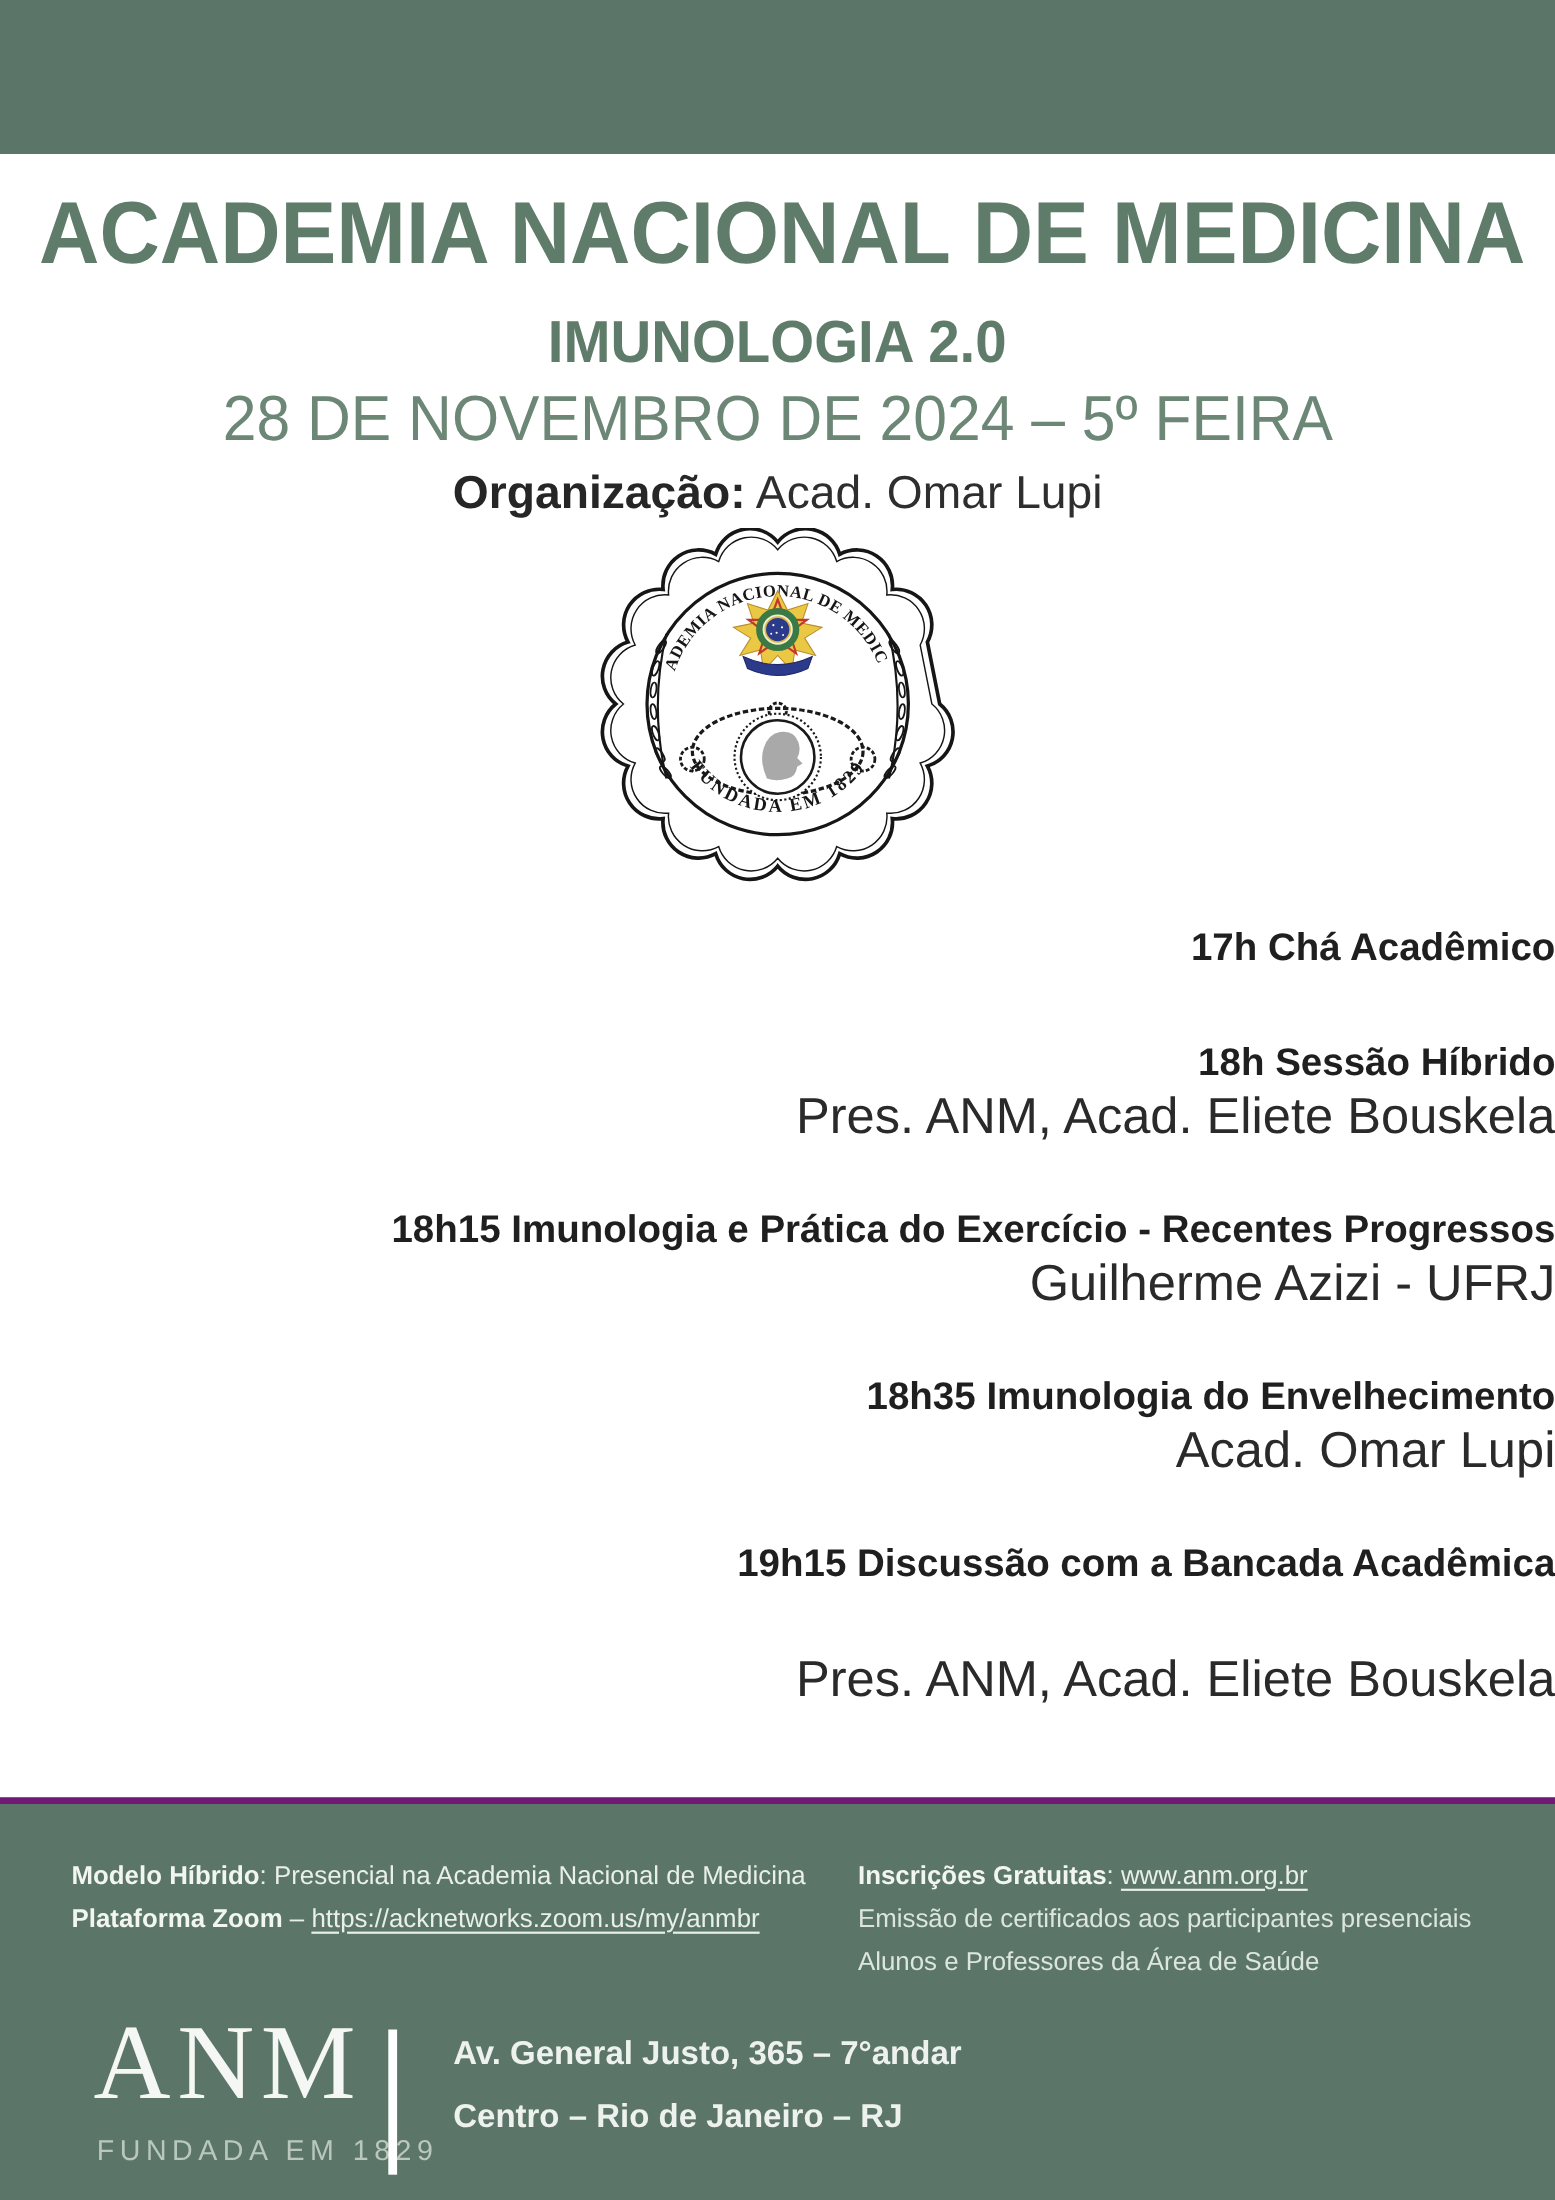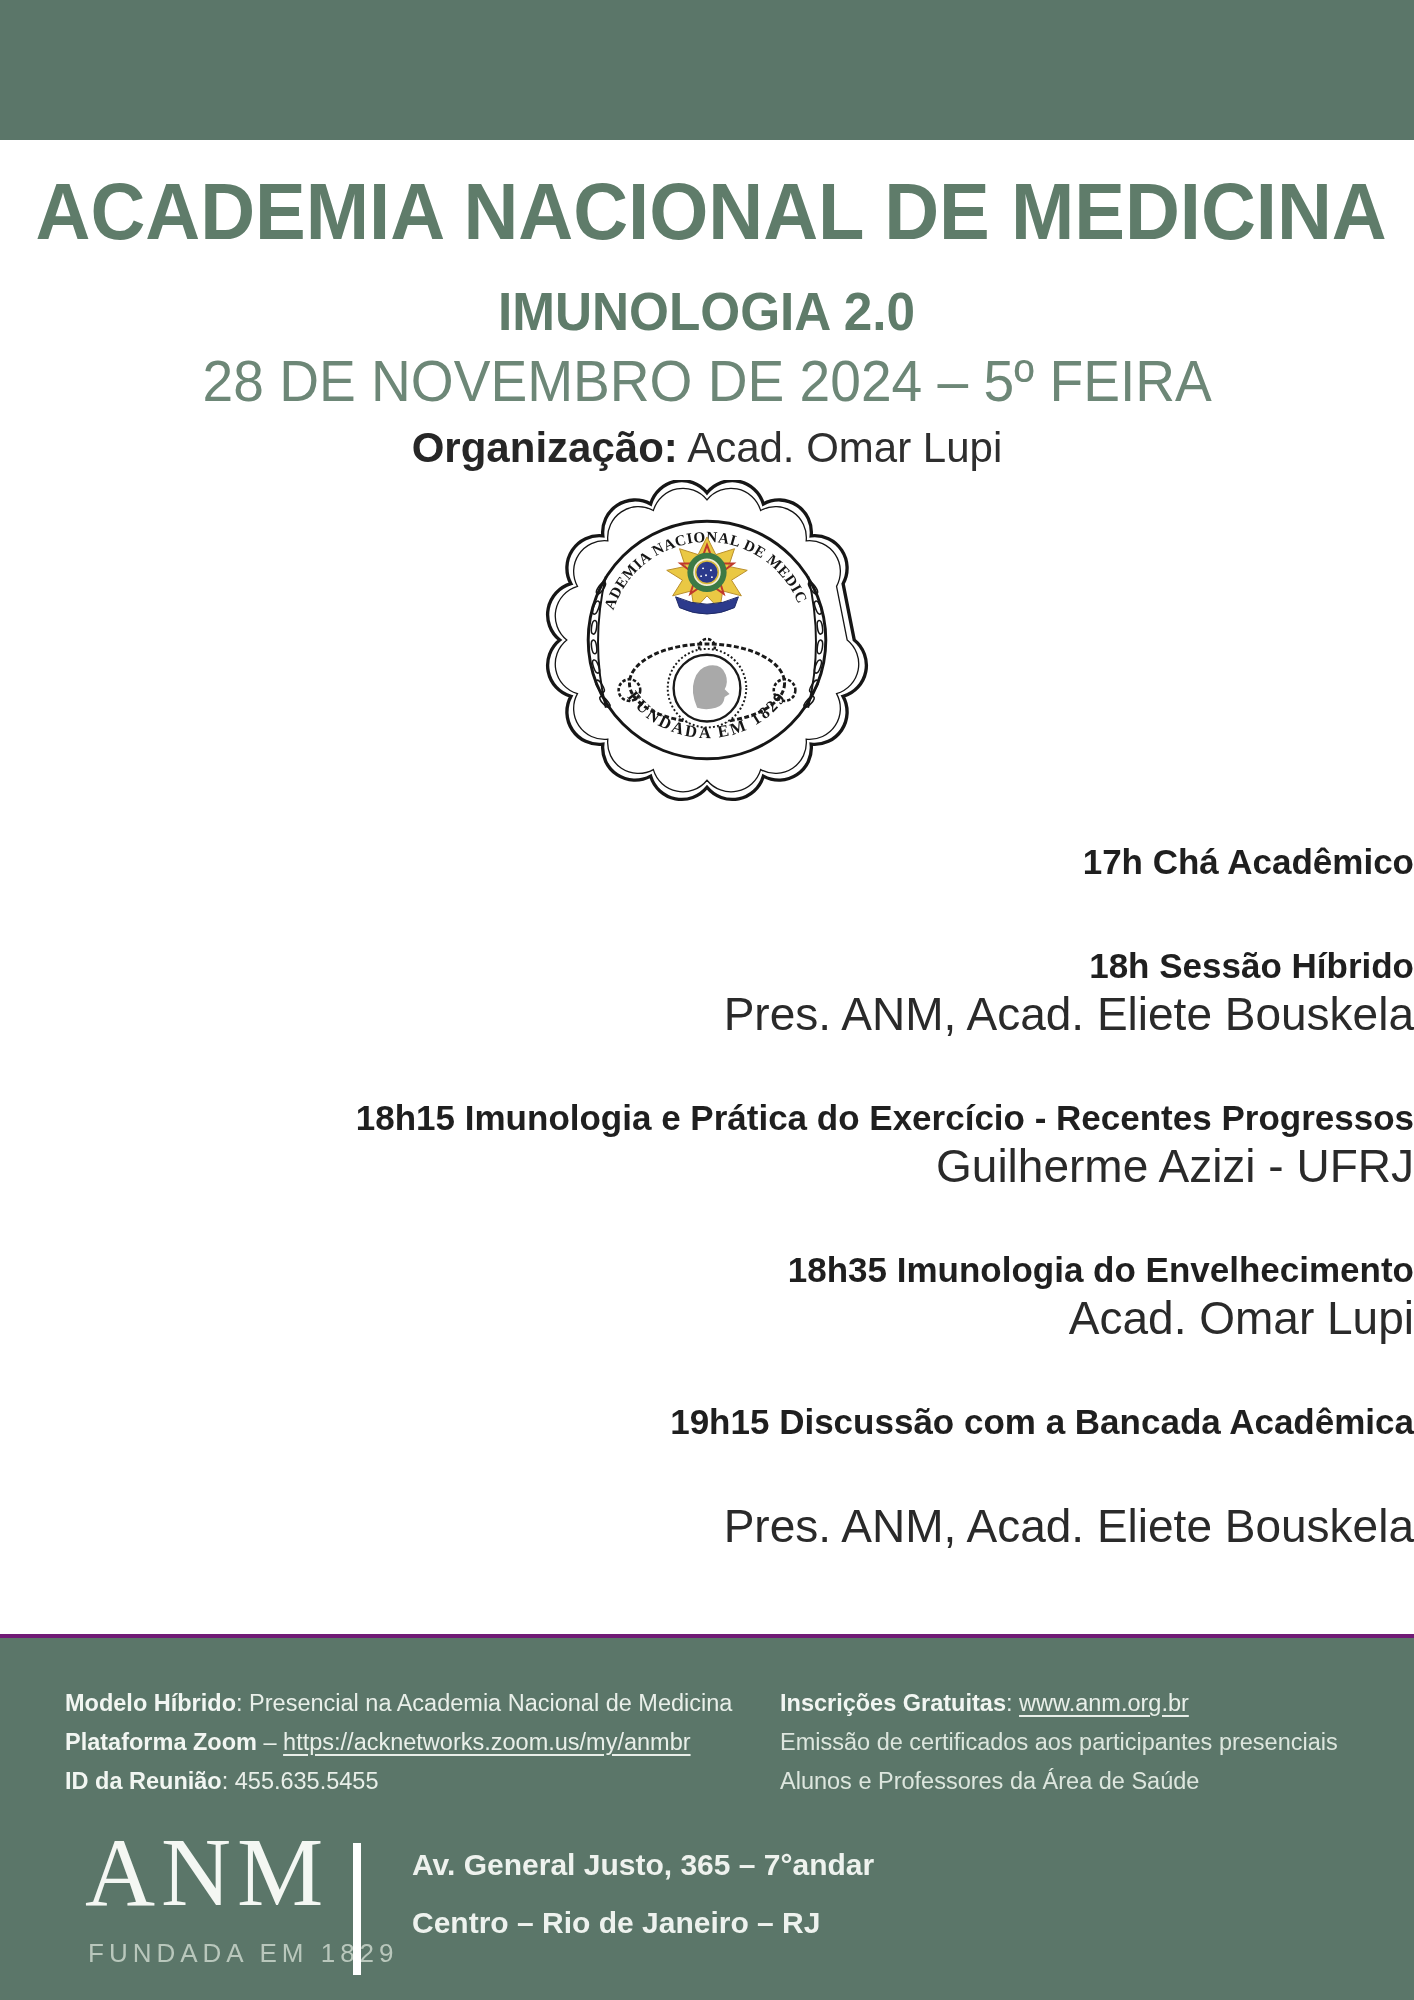--- a/index.html
+++ b/index.html
@@ -25,21 +25,21 @@
   .seal { position:absolute; top:480px; left:calc(50% - 162px); width:324px; height:324px; }
 
   
   .schedule { position:absolute; top:838px; left:0; width:100%; text-align:right; color:#1f1f1f; }
   .event { margin:0 0 56px 0; }
   .ev-title   { font-size:35px; font-weight:700; line-height:48px; white-space:nowrap; }
   .ev-speaker { font-size:46px; font-weight:400; line-height:48px; color:#2a2a2a; white-space:nowrap; }
 
   
   .footer { position:absolute; left:0; top:1634px; width:100%; height:366px;
-            background:#5b7669; border-top:4px solid #701a75; box-sizing:border-box;
+            background:#5b7669; border-top:6px solid #701a75; box-sizing:border-box;
             color:#e9efe9; }
   .f-col { position:absolute; top:46px; font-size:23.5px; line-height:39px; }
   .f-left  { left:65px; }
   .f-right { left:780px; }
   .f-col b { font-weight:700; color:#f2f6f2; }
   .f-link { color:#e9efe9; text-decoration:underline; text-underline-offset:4px; cursor:pointer; }
   .f-muted { color:#dde6de; }
 
   .anm-logo { position:absolute; left:85px; top:186px; font-family:"Liberation Serif", serif;
               font-size:97px; letter-spacing:6px; color:#f4f7f3; line-height:1;text-align:center; }
@@ -166,23 +166,20 @@
 
   <div class="footer">
 
     <div class="f-col f-left">
       <div>
         <b>Modelo Híbrido</b><span>: Presencial na Academia Nacional de Medicina</span>
       </div>
       <div>
         <b>Plataforma Zoom</b><span> – </span><a class="f-link">https://acknetworks.zoom.us/my/anmbr</a>
       </div>
-      <div>
-        <b>ID da Reunião</b><span>: 455.635.5455</span>
-      </div>
     </div>
 
     <div class="f-col f-right">
       <div>
         <b>Inscrições Gratuitas</b><span>: </span><a class="f-link">www.anm.org.br</a>
       </div>
       <div class="f-muted">Emissão de certificados aos participantes presenciais</div>
       <div class="f-muted">Alunos e Professores da Área de Saúde</div>
     </div>
 

